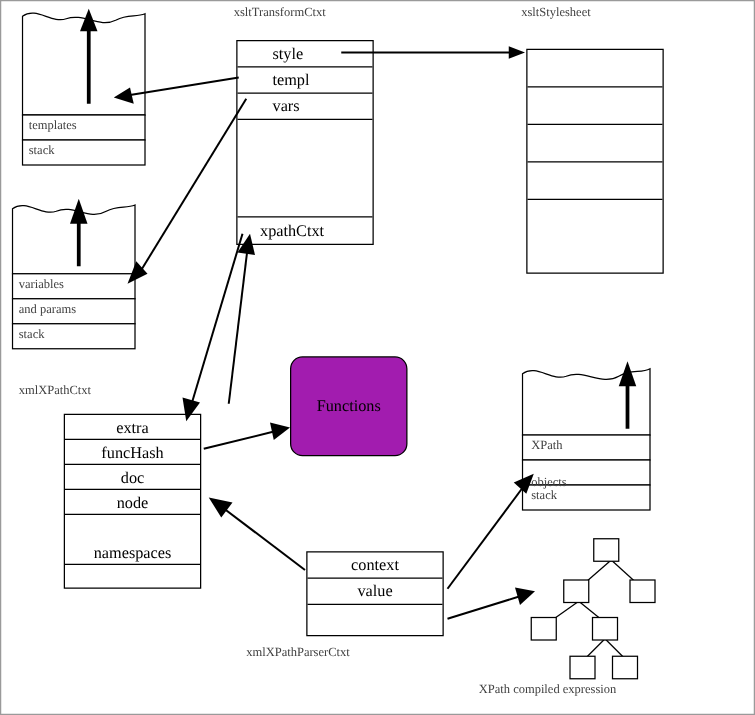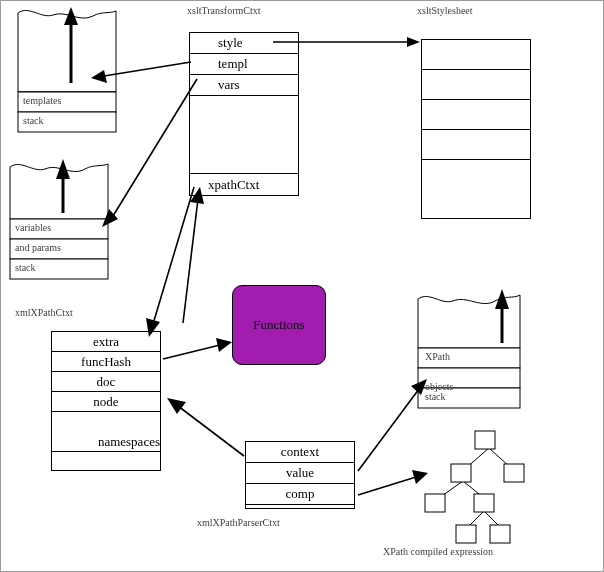--- a/index.html
+++ b/index.html
@@ -142,21 +142,21 @@
     </div>
     <div class="row center" style="top:20px; height:20px;">
       <span>funcHash</span>
     </div>
     <div class="row center" style="top:40px; height:20px;">
       <span>doc</span>
     </div>
     <div class="row center" style="top:60px; height:20px;">
       <span>node</span>
     </div>
-    <div class="row center" style="top:100px; height:20px;justify-content:flex-end;">
+    <div class="row center" style="top:100px; height:20px;">
       <span>namespaces</span>
     </div>
     <div class="row last" style="top:120px; height:18px;"></div>
   </div>
 
   <div class="rounded" style="left:231px; top:284px; width:94px; height:80px;">
     <span>Functions</span>
   </div>
 
   <div class="stackbox" style="left:416px; top:284px; width:104px; height:124px;padding-left:16px;">
@@ -172,23 +172,20 @@
     <div class="lbl" style="left:8px; top:86px;margin-top:10px;">objects</div>
     <div class="lbl" style="left:8px; top:106px;">stack</div>
   </div>
 
   <div class="box" style="left:244px; top:440px; width:110px; height:68px;">
     <div class="row center" style="top:0; height:21px;">
       <span>context</span>
     </div>
     <div class="row center" style="top:21px; height:21px;">
       <span>value</span>
-    </div>
-    <div class="row center" style="top:42px; height:21px;">
-      <span>comp</span>
     </div>
     <div class="row last" style="top:63px; height:30px;"></div>
   </div>
   <div class="lbl" style="left:196px; top:516px;font-family:Liberation Serif, serif;">xmlXPathParserCtxt</div>
 
   <div class="lbl" style="left:382px; top:545px;">XPath compiled expression</div>
 
   <svg class="overlay">
 
     <g>

